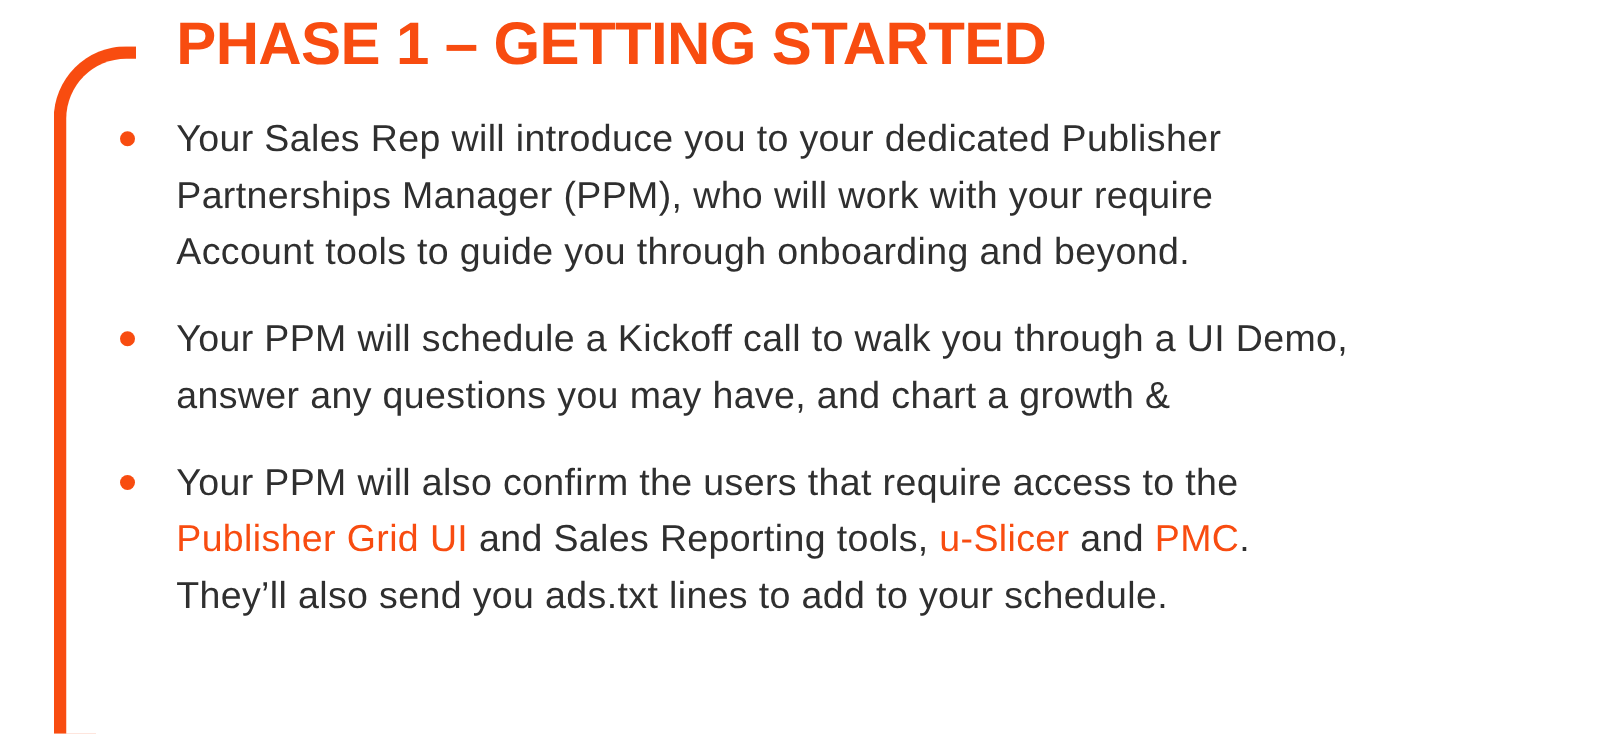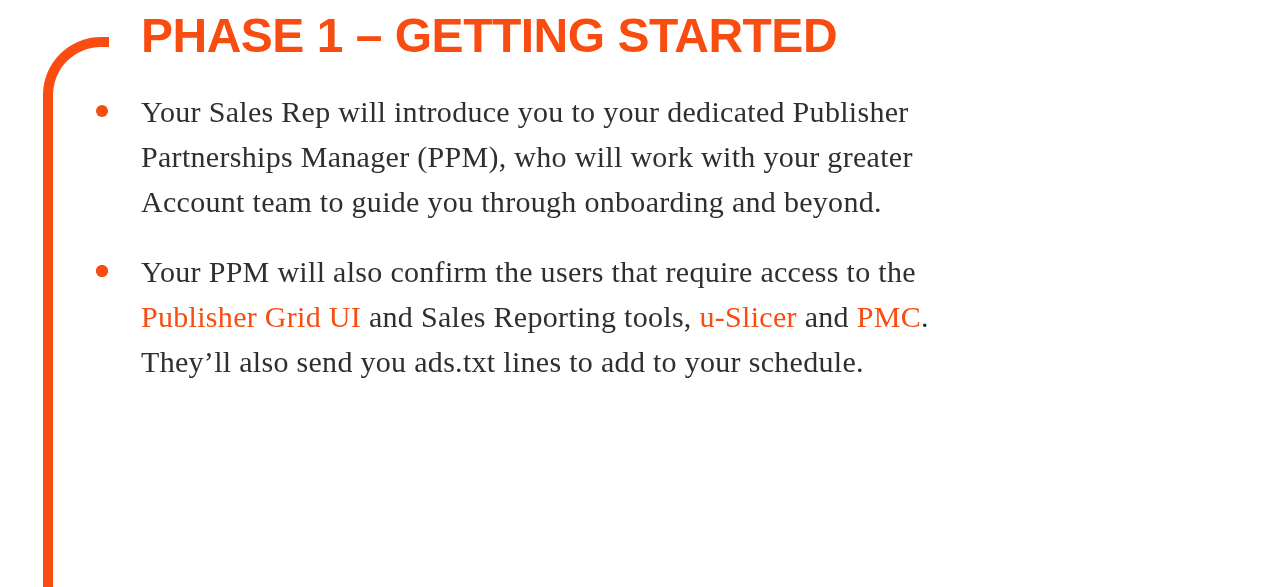--- a/index.html
+++ b/index.html
@@ -63,43 +63,44 @@
     position: absolute;
     left: -45px;
     top: 16px;
     width: 12px;
     height: 12px;
     border-radius: 50%;
     background: var(--accent);
   }
   .line {
     white-space: nowrap;
-    font-family: Liberation Serif, serif;
   }
   .accent-text {
     color: var(--accent);
     cursor: pointer;
   }
 </style>
 </head>
 <body style="background: rgb(255, 255, 255);">
 
 <div class="canvas">
   <div class="bracket"></div>
   <div class="content">
     <h1 class="title">PHASE 1 – GETTING STARTED</h1>
     <ul class="bullets" id="bullet-list">
         <li>
           <span class="dot"></span>
           <div class="line"><span>Your Sales Rep will introduce you to your dedicated Publisher</span></div>
-          <div class="line"><span>Partnerships Manager (PPM), who will work with your greater</span></div>
-          <div class="line"><span>Account team to guide you through onboarding and beyond.</span></div>
+          <div class="line"><span>Partnerships Manager (PPM), who will work with your require</span></div>
+          <div class="line"><span>Account tools to guide you through onboarding and beyond.</span></div>
         </li>
         <li>
           <span class="dot"></span>
+          <div class="line"><span>Your PPM will schedule a Kickoff call to walk you through a UI Demo,</span></div>
+          <div class="line"><span>answer any questions you may have, and chart a growth &amp;</span></div>
         </li>
         <li>
           <span class="dot"></span>
           <div class="line"><span>Your PPM will also confirm the users that require access to the</span></div>
           <div class="line"><span class="accent-text">Publisher Grid UI</span><span> and Sales Reporting tools, </span><span class="accent-text">u-Slicer</span><span> and </span><span class="accent-text">PMC</span><span>.</span></div>
           <div class="line"><span>They’ll also send you ads.txt lines to add to your schedule.</span></div>
         </li>
       </ul>
   </div>
 </div>

